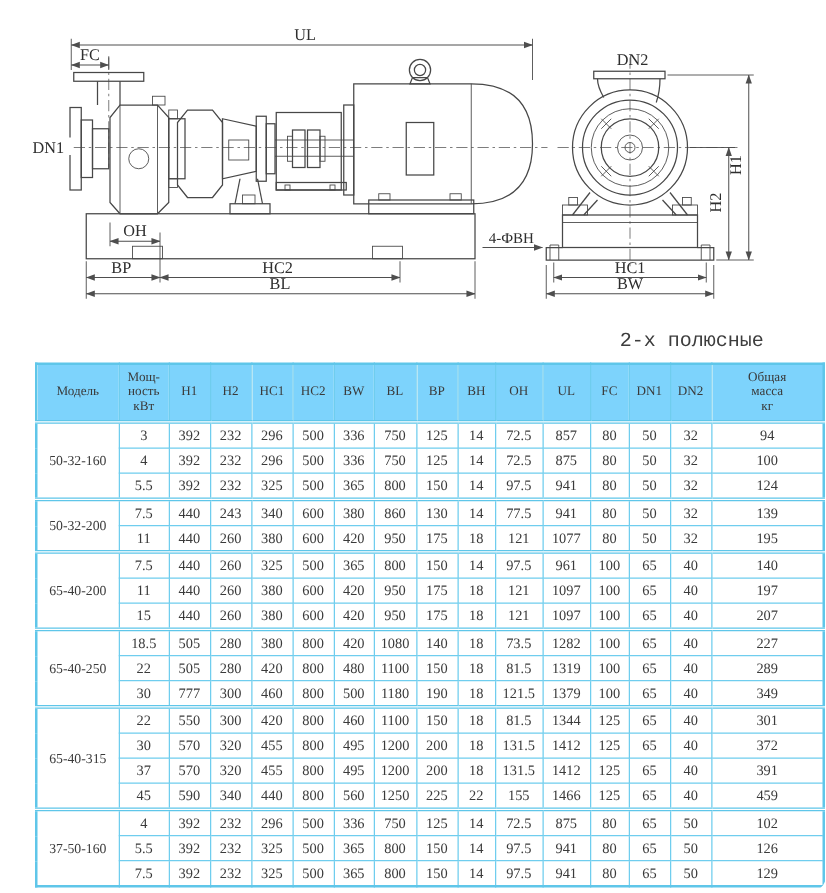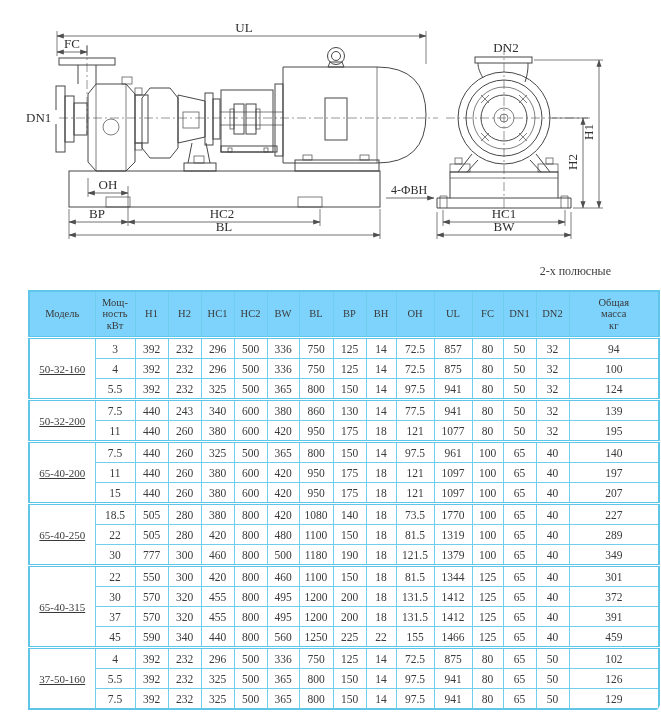--- a/index.html
+++ b/index.html
@@ -9,37 +9,37 @@
   }
   #drawing { position:absolute; left:0; top:0; }
   #drawing .ln   { stroke:#474747; stroke-width:1; fill:none; }
   #drawing .thin { stroke:#474747; stroke-width:0.7; fill:none; }
   #drawing .dim  { stroke:#4e4e4e; stroke-width:0.8; fill:none; }
   #drawing .cl   { stroke:#6a6a6a; stroke-width:0.7; fill:none; stroke-dasharray:9 3 2 3; }
   #drawing text  { font-family:"Liberation Serif", serif; font-size:13px; fill:#2e2e2e; }
   #drawing text.small { font-size:12px; }
   #section-title {
     position:absolute; top:264px; right:50px;
-    font-family:Liberation Serif, serif; font-size:12px; color:#3d3d3d;
+    font-family:Liberation Mono, monospace; font-size:16px; color:#3d3d3d;
   }
   #spec-table {
     position:absolute; left:28px; top:290px; width:630px;
     border-collapse:collapse; table-layout:fixed;
     border:2px solid #5fc6e9;
   }
   #spec-table th, #spec-table td {
     border:1px solid #6fcdee; text-align:center; vertical-align:middle;
     color:#3a3a3a; padding:0 1px; overflow:hidden;
   }
   #spec-table thead th {
     background:#7dd3fc; font-weight:normal; font-size:10.5px; line-height:11.5px;
     white-space:pre-line; height:44px; border-bottom:3px double #5fc6e9;
   }
   #spec-table tbody td { font-size:11.5px; height:19px; background:#fff; }
-  #spec-table tbody td[data-name="model-cell"] { font-size:11px;text-decoration:underline; }
+  #spec-table tbody td[data-name="model-cell"] { font-size:11px; }
   #spec-table tr.group-start td { border-top:3px double #5fc6e9; }
 </style>
 </head>
 <body>
 
 <div id="page" data-name="catalog-page">
 
   <svg id="drawing" data-name="pump-dimension-drawing" width="661" height="262" viewBox="0 0 661 262">
     <defs>
       <marker id="arr" viewBox="0 0 10 10" refX="9.5" refY="5" markerWidth="9" markerHeight="9" orient="auto-start-reverse">
@@ -423,21 +423,21 @@
           <td data-name="value-cell">18.5</td>
           <td data-name="value-cell">505</td>
           <td data-name="value-cell">280</td>
           <td data-name="value-cell">380</td>
           <td data-name="value-cell">800</td>
           <td data-name="value-cell">420</td>
           <td data-name="value-cell">1080</td>
           <td data-name="value-cell">140</td>
           <td data-name="value-cell">18</td>
           <td data-name="value-cell">73.5</td>
-          <td data-name="value-cell">1770</td>
+          <td data-name="value-cell">1282</td>
           <td data-name="value-cell">100</td>
           <td data-name="value-cell">65</td>
           <td data-name="value-cell">40</td>
           <td data-name="value-cell">227</td>
         </tr>
         <tr data-name="table-row">
           <td data-name="value-cell">22</td>
           <td data-name="value-cell">505</td>
           <td data-name="value-cell">280</td>
           <td data-name="value-cell">420</td>

